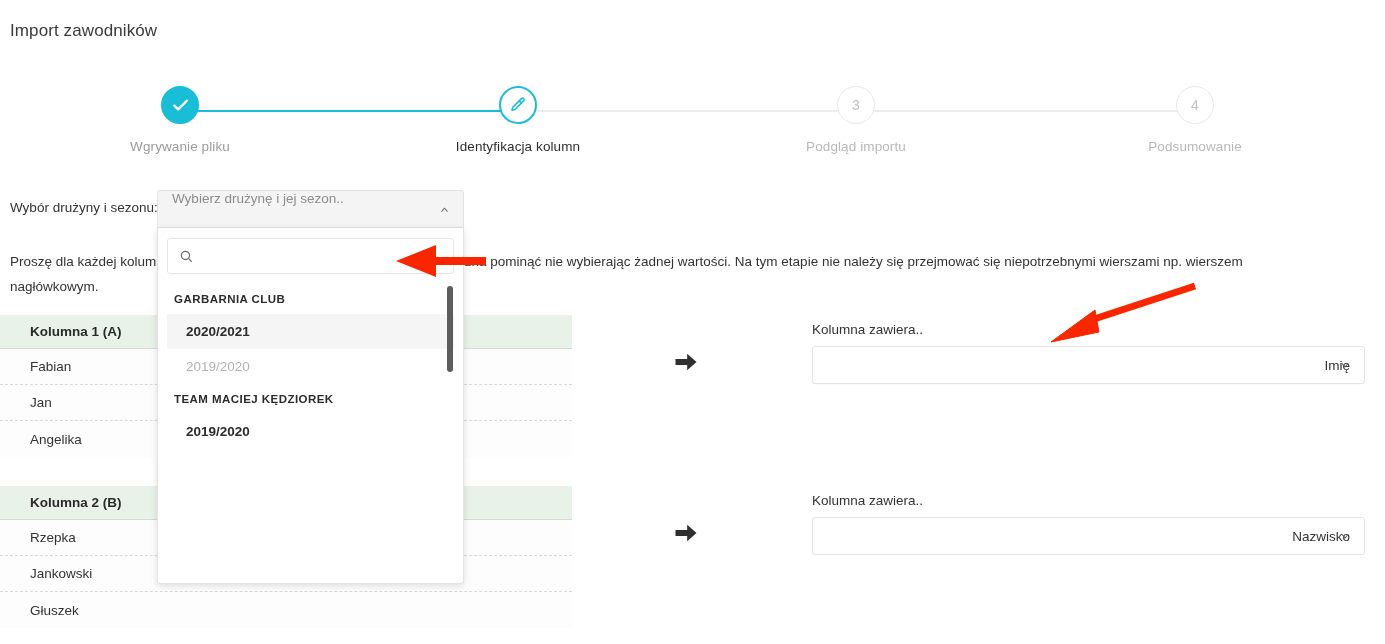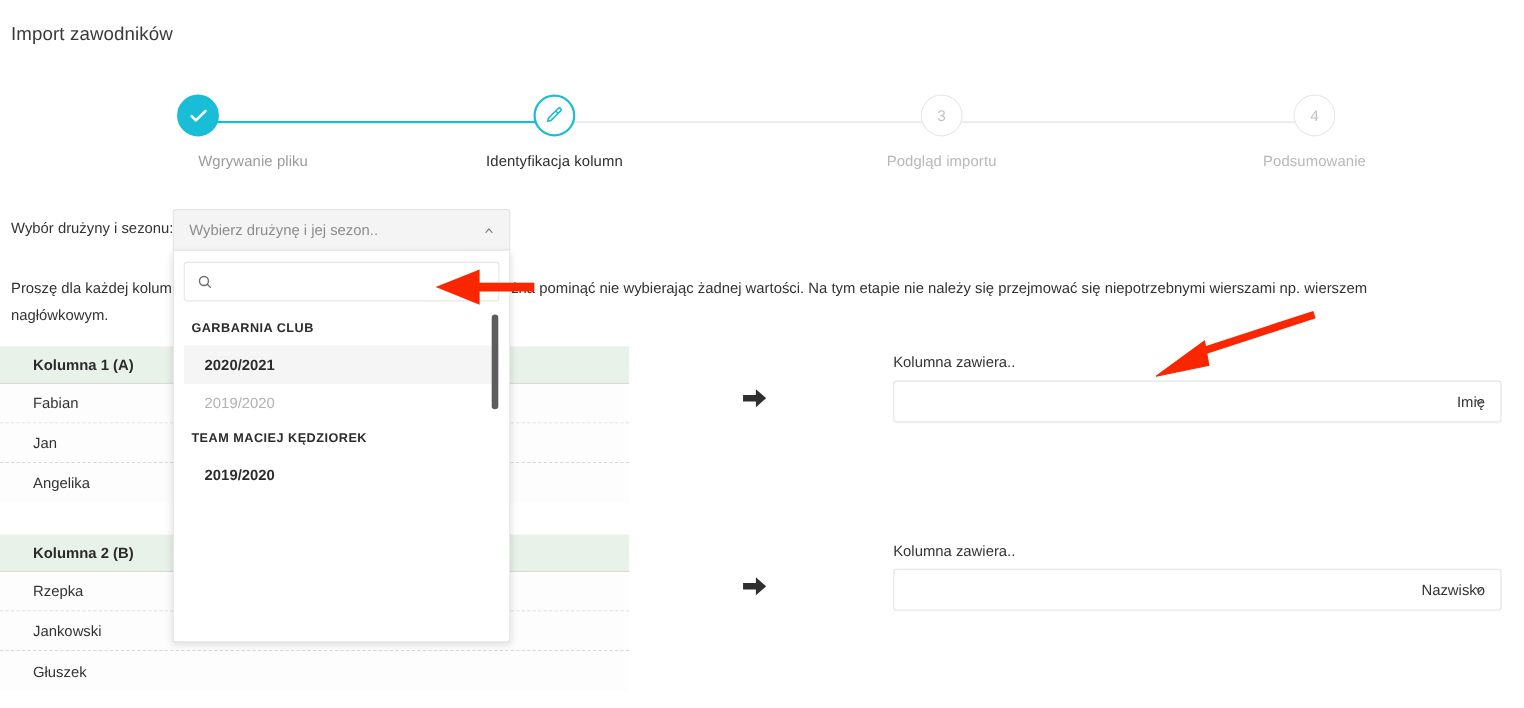--- a/index.html
+++ b/index.html
@@ -46,21 +46,21 @@
   .team-row-label {
     position: absolute; left: 10px; top: 200px;
     font-size: 13.5px; color: #333;
   }
   .select-wrap {
     position: absolute; left: 157px; top: 190px; width: 307px;
   }
   .select-head {
     height: 38px; background: #f4f4f4; border: 1px solid #e3e3e3;
     border-radius: 3px 3px 0 0;
-    display: flex; align-items: center; padding: 0 14px;
+    display: flex; padding: 0 14px;
     font-size: 13.5px; color: #8d8d8d; position: relative;
   }
   .select-head .chev {
     position: absolute; right: 13px; top: 50%; transform: translateY(-50%);
     width: 11px; height: 11px; color:#6f6f6f;
   }
   .dropdown {
     background: #fff; border: 1px solid #e3e3e3; border-top: none;
     border-radius: 0 0 3px 3px;
     box-shadow: 0 2px 7px rgba(0,0,0,.13);
@@ -145,30 +145,30 @@
 
 <div class="page">
 
   <div class="page-title">Import zawodników</div>
 
   <div class="stepper">
     <div class="step-line" style="left:180px; width:338px; background:#19bdd6;"></div>
     <div class="step-line" style="left:518px; width:338px; background:#ededed;"></div>
     <div class="step-line" style="left:856px; width:339px; background:#ededed;"></div>
 
-    <div class="step" style="left:180px;text-align:right;">
+    <div class="step" style="left:180px;">
       <div class="bubble done">
         <svg viewBox="0 0 24 24" width="19" height="19" fill="none" stroke="#ffffff" stroke-width="3" stroke-linecap="round" stroke-linejoin="round">
             <polyline points="20 6 9 17 4 12"></polyline>
           </svg>
       </div>
       <div class="label done">Wgrywanie pliku</div>
     </div>
 
-    <div class="step" style="left:504px;">
+    <div class="step" style="left:518px;">
       <div class="bubble current">
         <svg viewBox="0 0 24 24" width="18" height="18" fill="none" stroke="#19bdd6" stroke-width="2" stroke-linecap="round" stroke-linejoin="round">
           <path d="M16.5 3.5a2.1 2.1 0 0 1 3 3L8 18l-4 1 1-4z"></path>
           <path d="M13.5 6.5l3 3"></path>
         </svg>
       </div>
       <div class="label current">Identyfikacja kolumn</div>
     </div>
 
     <div class="step" style="left:856px;">

